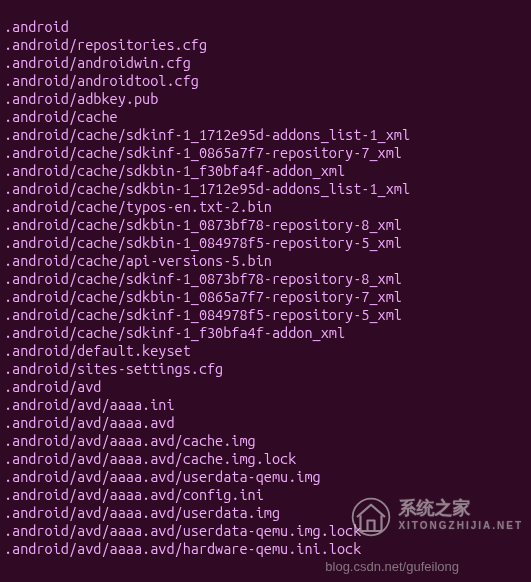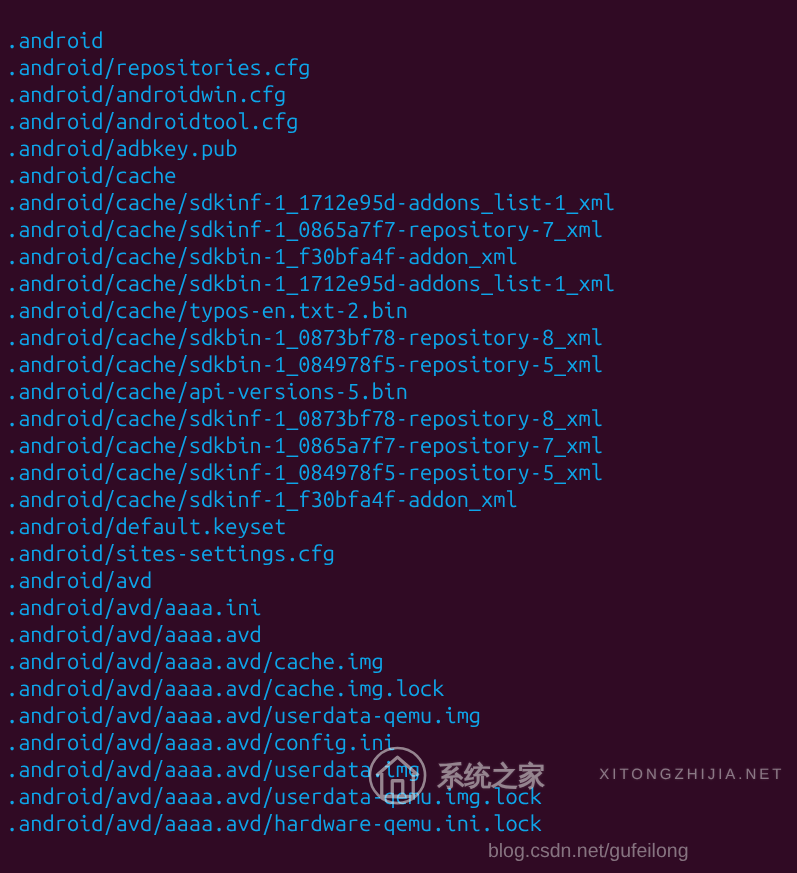--- a/index.html
+++ b/index.html
@@ -18,21 +18,21 @@
     position: relative;
   }
   .terminal {
     padding: 0 4px;
     white-space: pre;
   }
   .prompt-user { color: #8ae234; font-weight: bold; }
   .prompt-path { color: #729fcf; font-weight: bold; }
   .prompt-sep  { color: #ffffff; }
   .cmd         { color: #ffffff; }
-  .out-line    { color: #0ea5e9; }
+  .out-line    { color: #f0abfc; }
 
   
   .watermark {
     position: absolute;
     right: 8px;
     bottom: 44px;
     opacity: 0.55;
     pointer-events: none;
     display: flex;
     align-items: center;
@@ -40,28 +40,27 @@
   }
   .watermark svg { display: block; }
   .watermark .wm-text {
     color: #e8e8e8;
     font-family: "Microsoft YaHei", sans-serif;
     font-size: 18px;
     font-weight: bold;
     line-height: 18px;
     text-shadow: 0 0 2px rgba(255,255,255,0.3);
     display: flex;
-    flex-direction: row;
+    flex-direction: column;
   }
   .watermark .wm-sub {
     font-size: 10px;
     letter-spacing: 2px;
-    font-weight: normal;
+    font-weight: bold;
     opacity: 0.9;
-    margin-left: 36px;
   }
   .url-mark {
     position: absolute;
     right: 72px;
     bottom: 6px;
     color: rgba(220,220,220,0.5);
     font-family: Arial, sans-serif;
     font-size: 13px;
     pointer-events: none;
     margin-left: 20px;

